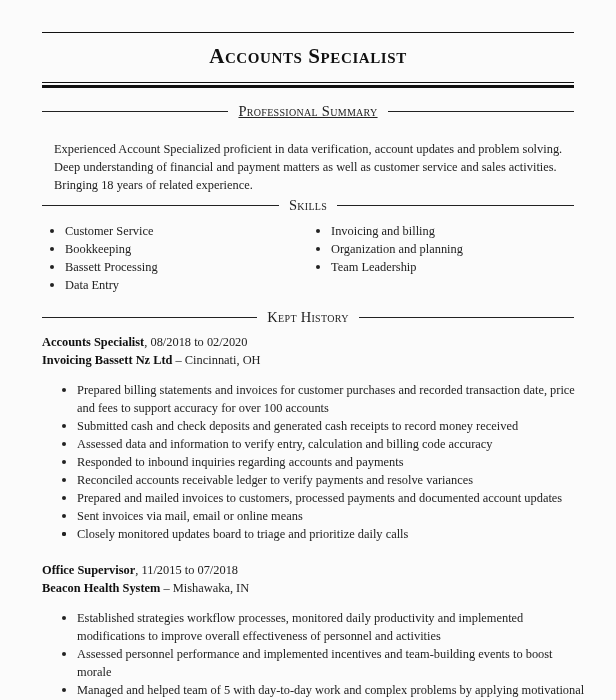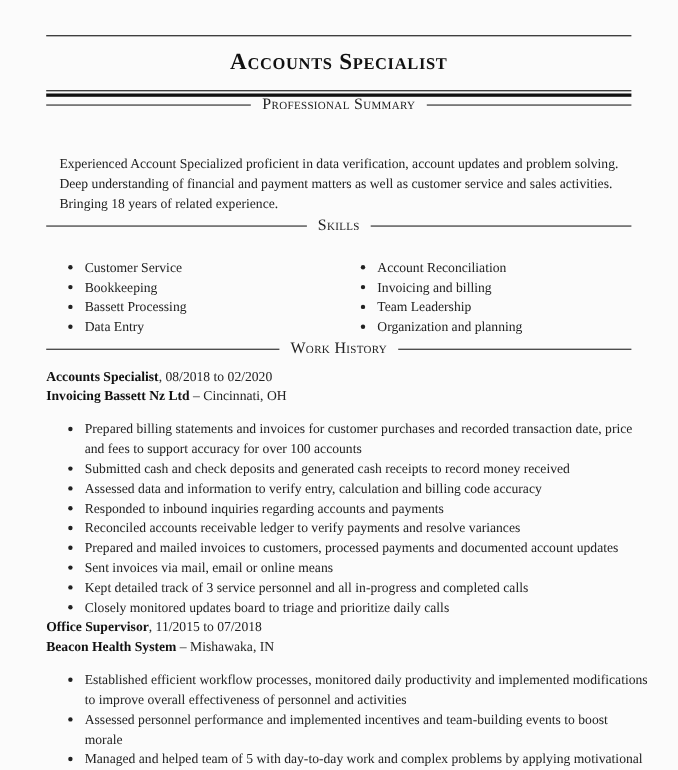--- a/index.html
+++ b/index.html
@@ -86,21 +86,21 @@
     }
     .skills {
       position: absolute;
       left: 0;
       top: 222px;
       width: 532px;
       display: flex;
     }
     .skills ul {
       list-style: none;
-      margin: 12px;
+      margin: 0;
       padding: 0;
       width: 266px;
     }
     .bul-li {
       position: relative;
       padding-left: 23px;
       line-height: 18px;
     }
     .bul-li .dot {
       position: absolute;
@@ -136,72 +136,71 @@
   </style>
 </head>
 <body>
 
 <div class="page">
   <div class="rule-top"></div>
   <div class="title">Accounts Specialist</div>
   <div class="rule-thin"></div>
   <div class="rule-thick"></div>
 
-  <div class="section-head" style="top:87px;">
+  <div class="section-head" style="top:103px;text-decoration:underline;">
     <span class="line"></span>
     <span class="label">Professional Summary</span>
     <span class="line"></span>
   </div>
   <p class="summary">Experienced Account Specialized proficient in data verification, account updates and problem solving. Deep understanding of financial and payment matters as well as customer service and sales activities. Bringing 18 years of related experience.</p>
 
   <div class="section-head" style="top:197px;text-align:center;">
     <span class="line"></span>
     <span class="label">Skills</span>
     <span class="line"></span>
   </div>
   <div class="skills">
     <ul>
       <li class="bul-li"><span class="dot"></span><span>Customer Service</span></li>
       <li class="bul-li"><span class="dot"></span><span>Bookkeeping</span></li>
       <li class="bul-li"><span class="dot"></span><span>Bassett Processing</span></li>
       <li class="bul-li"><span class="dot"></span><span>Data Entry</span></li>
     </ul>
     <ul>
-      <li class="bul-li"><span class="dot"></span><span>Account Reconciliation</span></li>
       <li class="bul-li"><span class="dot"></span><span>Invoicing and billing</span></li>
+      <li class="bul-li"><span class="dot"></span><span>Organization and planning</span></li>
       <li class="bul-li"><span class="dot"></span><span>Team Leadership</span></li>
-      <li class="bul-li"><span class="dot"></span><span>Organization and planning</span></li>
     </ul>
   </div>
 
   <div class="section-head" style="top:309px;">
     <span class="line"></span>
-    <span class="label">Work History</span>
+    <span class="label">Kept History</span>
     <span class="line"></span>
   </div>
 
   <div class="job" style="top:333px;">
     <p class="title-line"><b>Accounts Specialist</b><span>, 08/2018 to 02/2020</span></p>
     <p class="company-line"><b>Invoicing Bassett Nz Ltd</b><span> – Cincinnati, OH</span></p>
     <ul>
       <li class="bul-li"><span class="dot"></span><span>Prepared billing statements and invoices for customer purchases and recorded transaction date, price and fees to support accuracy for over 100 accounts</span></li>
       <li class="bul-li"><span class="dot"></span><span>Submitted cash and check deposits and generated cash receipts to record money received</span></li>
       <li class="bul-li"><span class="dot"></span><span>Assessed data and information to verify entry, calculation and billing code accuracy</span></li>
       <li class="bul-li"><span class="dot"></span><span>Responded to inbound inquiries regarding accounts and payments</span></li>
       <li class="bul-li"><span class="dot"></span><span>Reconciled accounts receivable ledger to verify payments and resolve variances</span></li>
       <li class="bul-li"><span class="dot"></span><span>Prepared and mailed invoices to customers, processed payments and documented account updates</span></li>
       <li class="bul-li"><span class="dot"></span><span>Sent invoices via mail, email or online means</span></li>
-      <li class="bul-li"><span class="dot"></span><span>Kept detailed track of 3 service personnel and all in-progress and completed calls</span></li>
+      <li class="bul-li"><span class="dot"></span></li>
       <li class="bul-li"><span class="dot"></span><span>Closely monitored updates board to triage and prioritize daily calls</span></li>
     </ul>
   </div>
 
   <div class="job" style="top:561px;">
     <p class="title-line"><b>Office Supervisor</b><span>, 11/2015 to 07/2018</span></p>
     <p class="company-line"><b>Beacon Health System</b><span> – Mishawaka, IN</span></p>
     <ul>
-      <li class="bul-li"><span class="dot"></span><span>Established efficient workflow processes, monitored daily productivity and implemented modifications to improve overall effectiveness of personnel and activities</span></li>
+      <li class="bul-li"><span class="dot"></span><span>Established strategies workflow processes, monitored daily productivity and implemented modifications to improve overall effectiveness of personnel and activities</span></li>
       <li class="bul-li"><span class="dot"></span><span>Assessed personnel performance and implemented incentives and team-building events to boost morale</span></li>
       <li class="bul-li"><span class="dot"></span><span>Managed and helped team of 5 with day-to-day work and complex problems by applying motivational and analytical strategies</span></li>
 
     </ul>
   </div>
 </div>
 
 </body></html>

